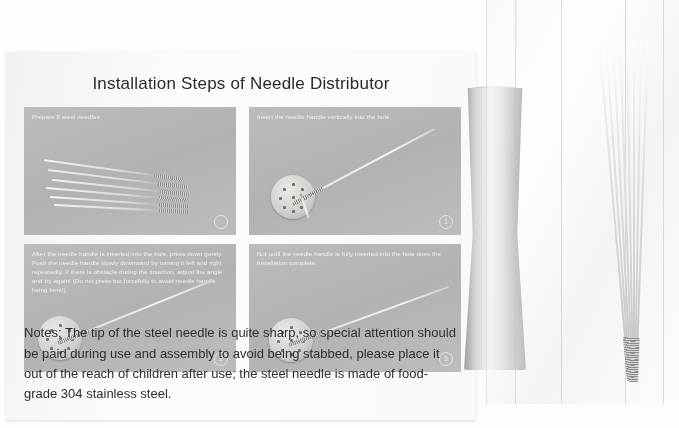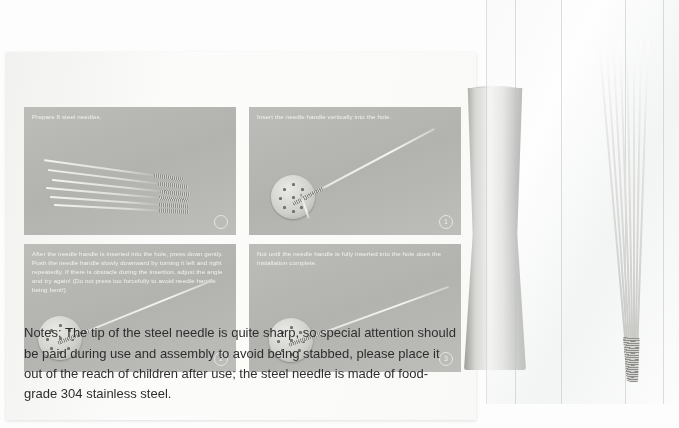--- a/index.html
+++ b/index.html
@@ -204,20 +204,21 @@
     background: repeating-linear-gradient(180deg, #8d8e8a 0 1.2px, #d4d5d1 1.2px 2.4px);
     border-radius: 1px;
   }
 </style>
 </head>
 <body>
 
 <div id="scene">
 
   <div class="sheet">
+    <div class="sheet-title">Installation Steps of Needle Distributor</div>
 
     <div class="panel panel-1">
       <div class="panel-caption">Prepare 8 steel needles.</div>
       <div class="p1-needles">
         <i style="left:0px;  top:4px;  width:140px; transform:rotate(8deg);"></i>
         <i style="left:4px;  top:14px; width:140px; transform:rotate(7deg);"></i>
         <i style="left:8px;  top:24px; width:138px; transform:rotate(6deg);"></i>
         <i style="left:2px;  top:32px; width:142px; transform:rotate(5deg);"></i>
         <i style="left:6px;  top:41px; width:138px; transform:rotate(4deg);"></i>
         <i style="left:10px; top:49px; width:134px; transform:rotate(3deg);"></i>

